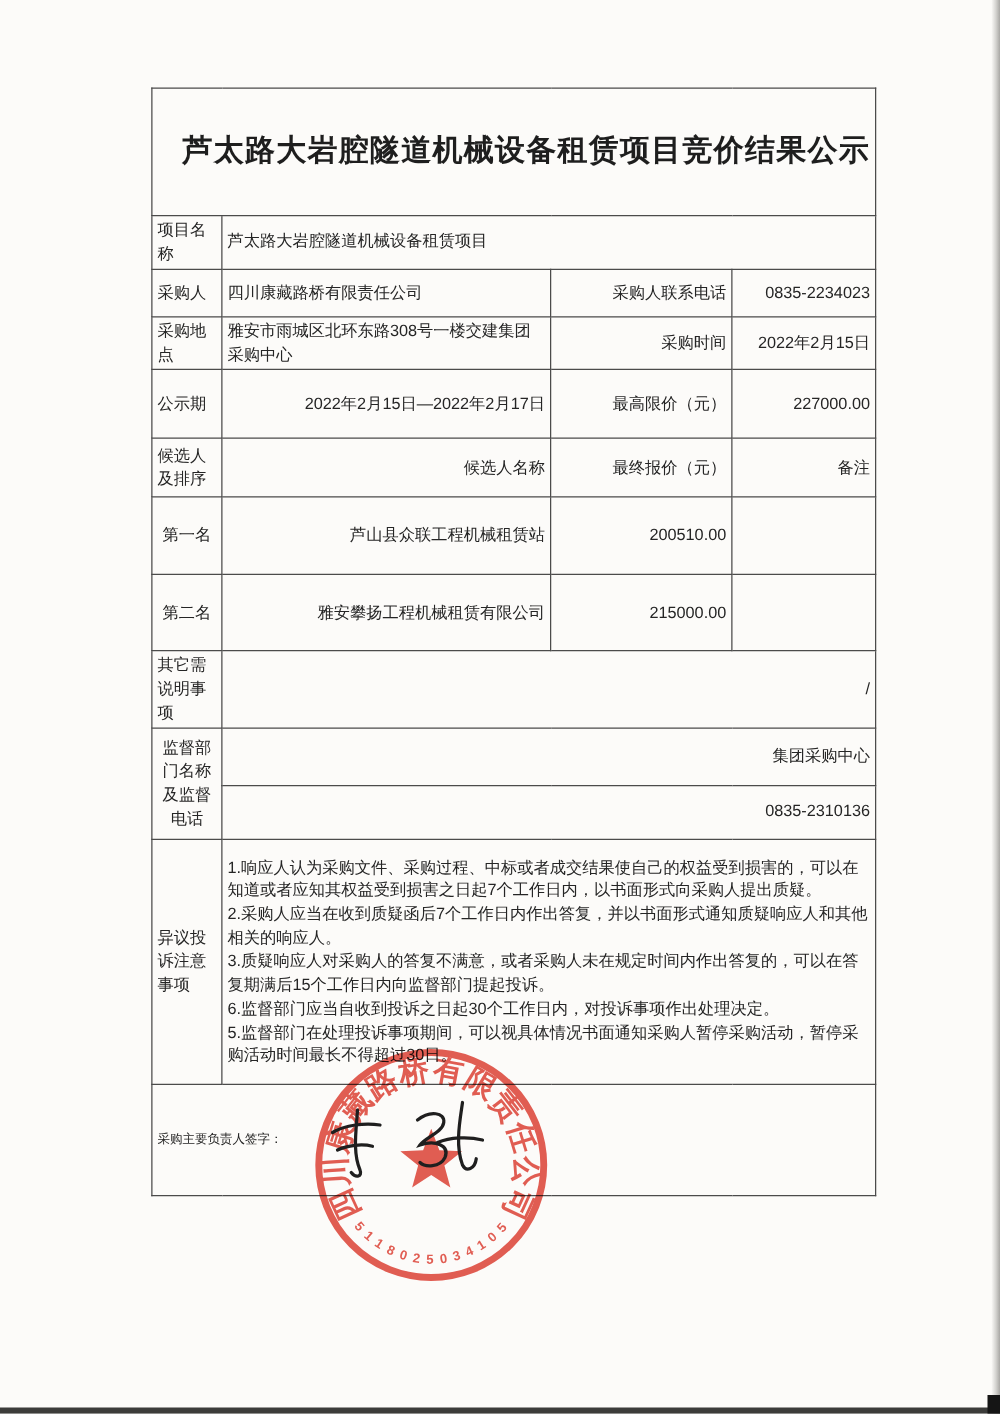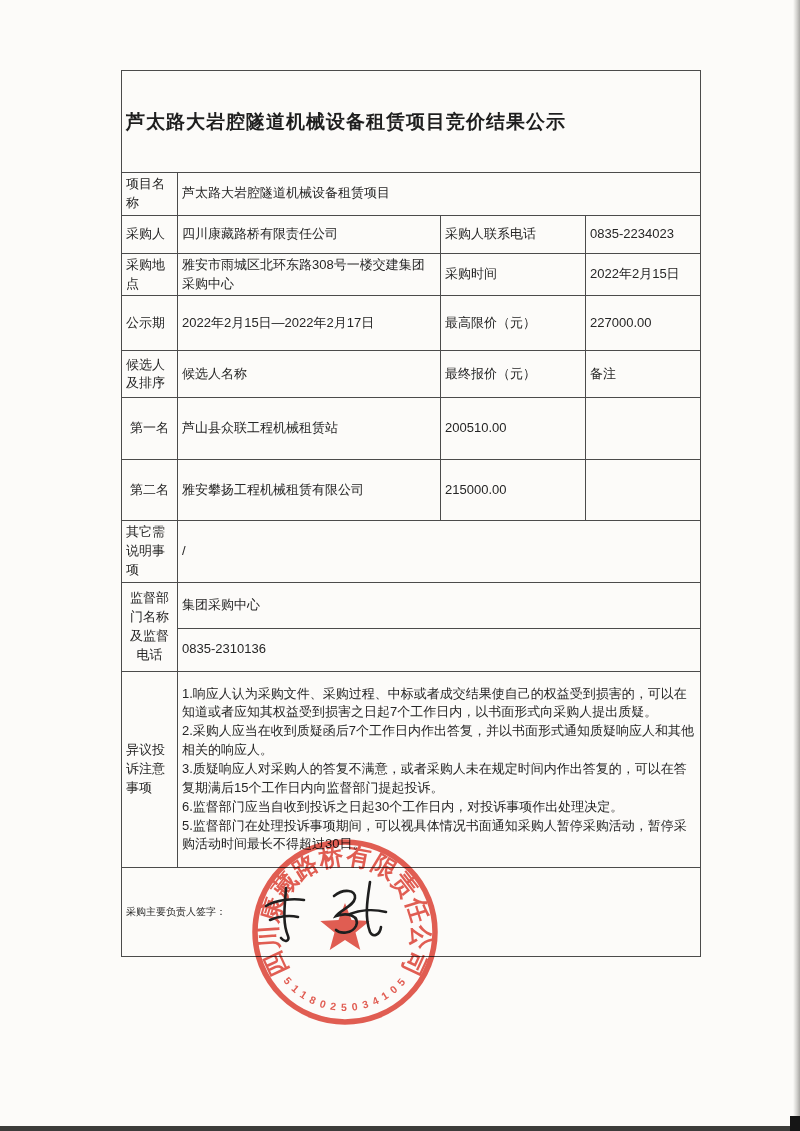--- a/index.html
+++ b/index.html
@@ -21,24 +21,24 @@
     font-size:13px;line-height:1.45;color:#252525;
   }
   table.doc td{
     border:1.5px solid #4b4b4b;
     padding:2px 4px;
     vertical-align:middle;
     overflow:hidden;
   }
   td.lbl{padding:2px 1px 2px 3px;text-align:left;}
   td.lbl-c{padding:2px 1px;text-align:center;}
-  td.c{text-align:left;}
+  td.c{text-align:right;}
   td.l{text-align:left;padding-left:7px;}
   td.title-cell{
-    text-align:left;font-weight:bold;font-size:19px;letter-spacing:1px;color:#1e1e1e;
+    text-align:right;font-weight:bold;font-size:24px;letter-spacing:1px;color:#1e1e1e;
   }
   td.notes-cell{padding:10px 6px;vertical-align:middle;margin-left:44px;}
   td.notes-cell p{margin:0;text-align:left;}
   td.sign-cell{padding-left:6px;font-size:10px;}
 
   
   .stamp{position:absolute;left:230px;top:817px;width:230px;height:230px;
     opacity:.88;mix-blend-mode:multiply;pointer-events:none;}
   
   .signature{position:absolute;left:252px;top:876px;width:150px;height:78px;

